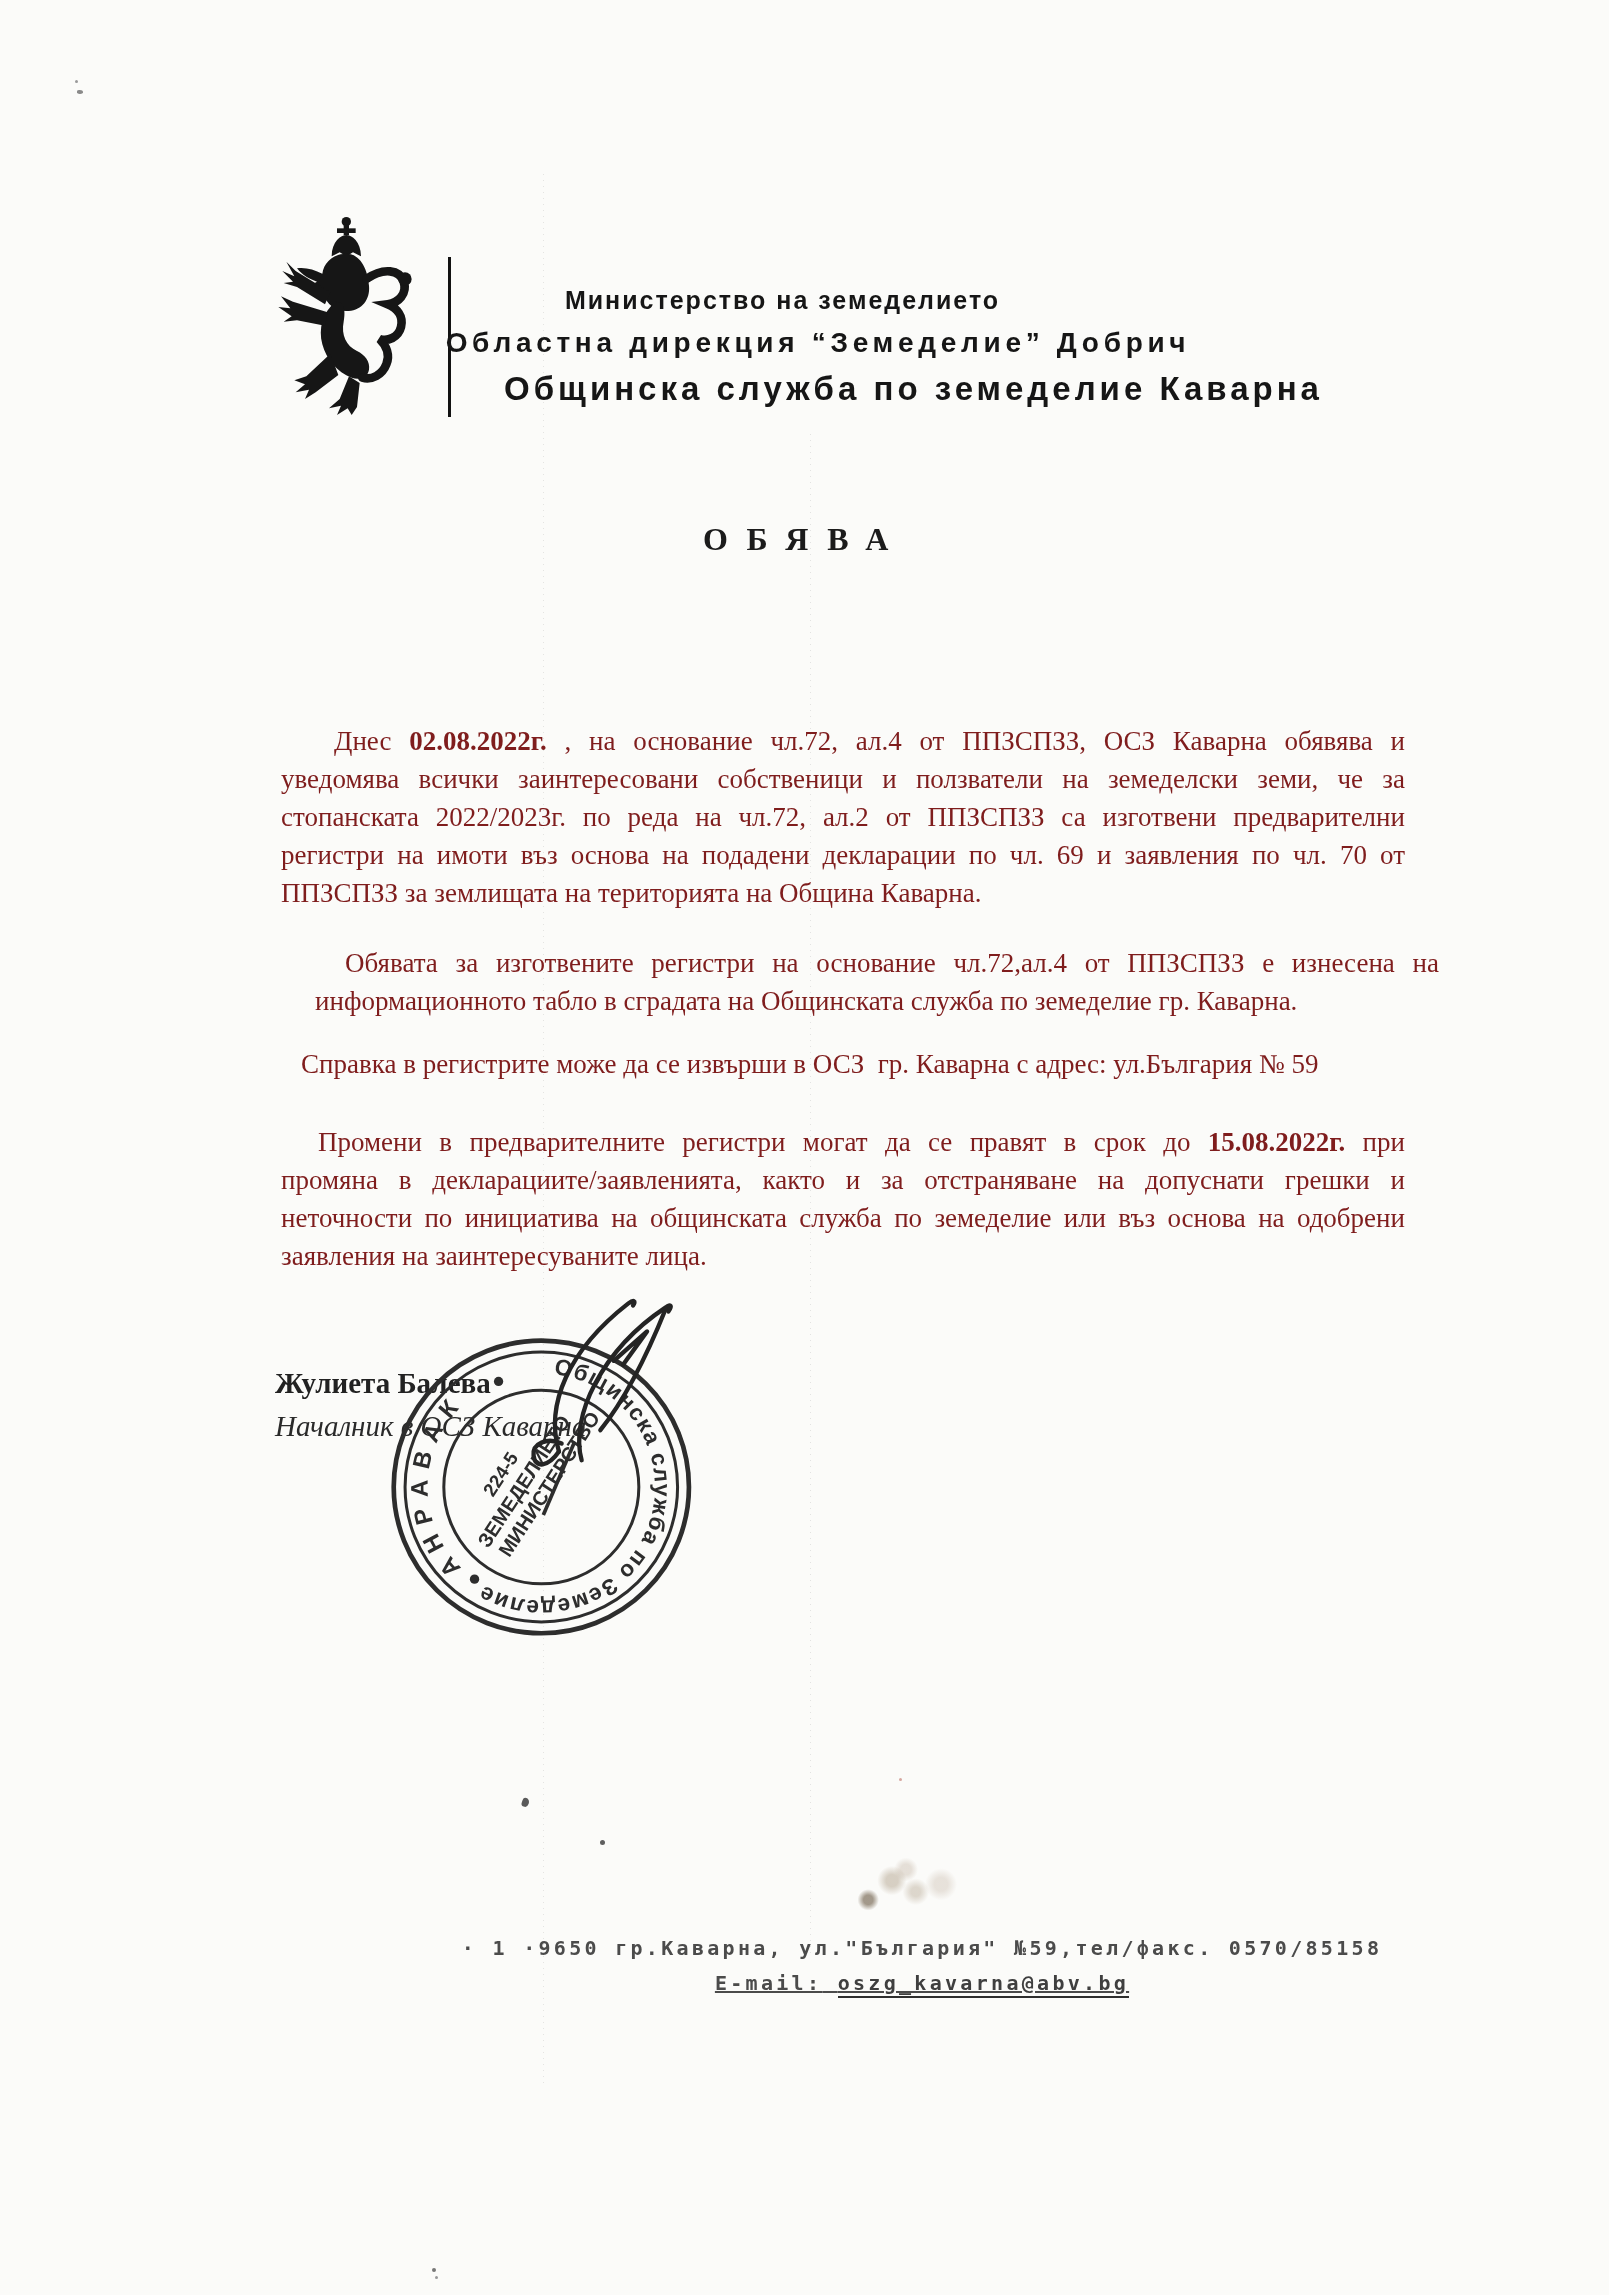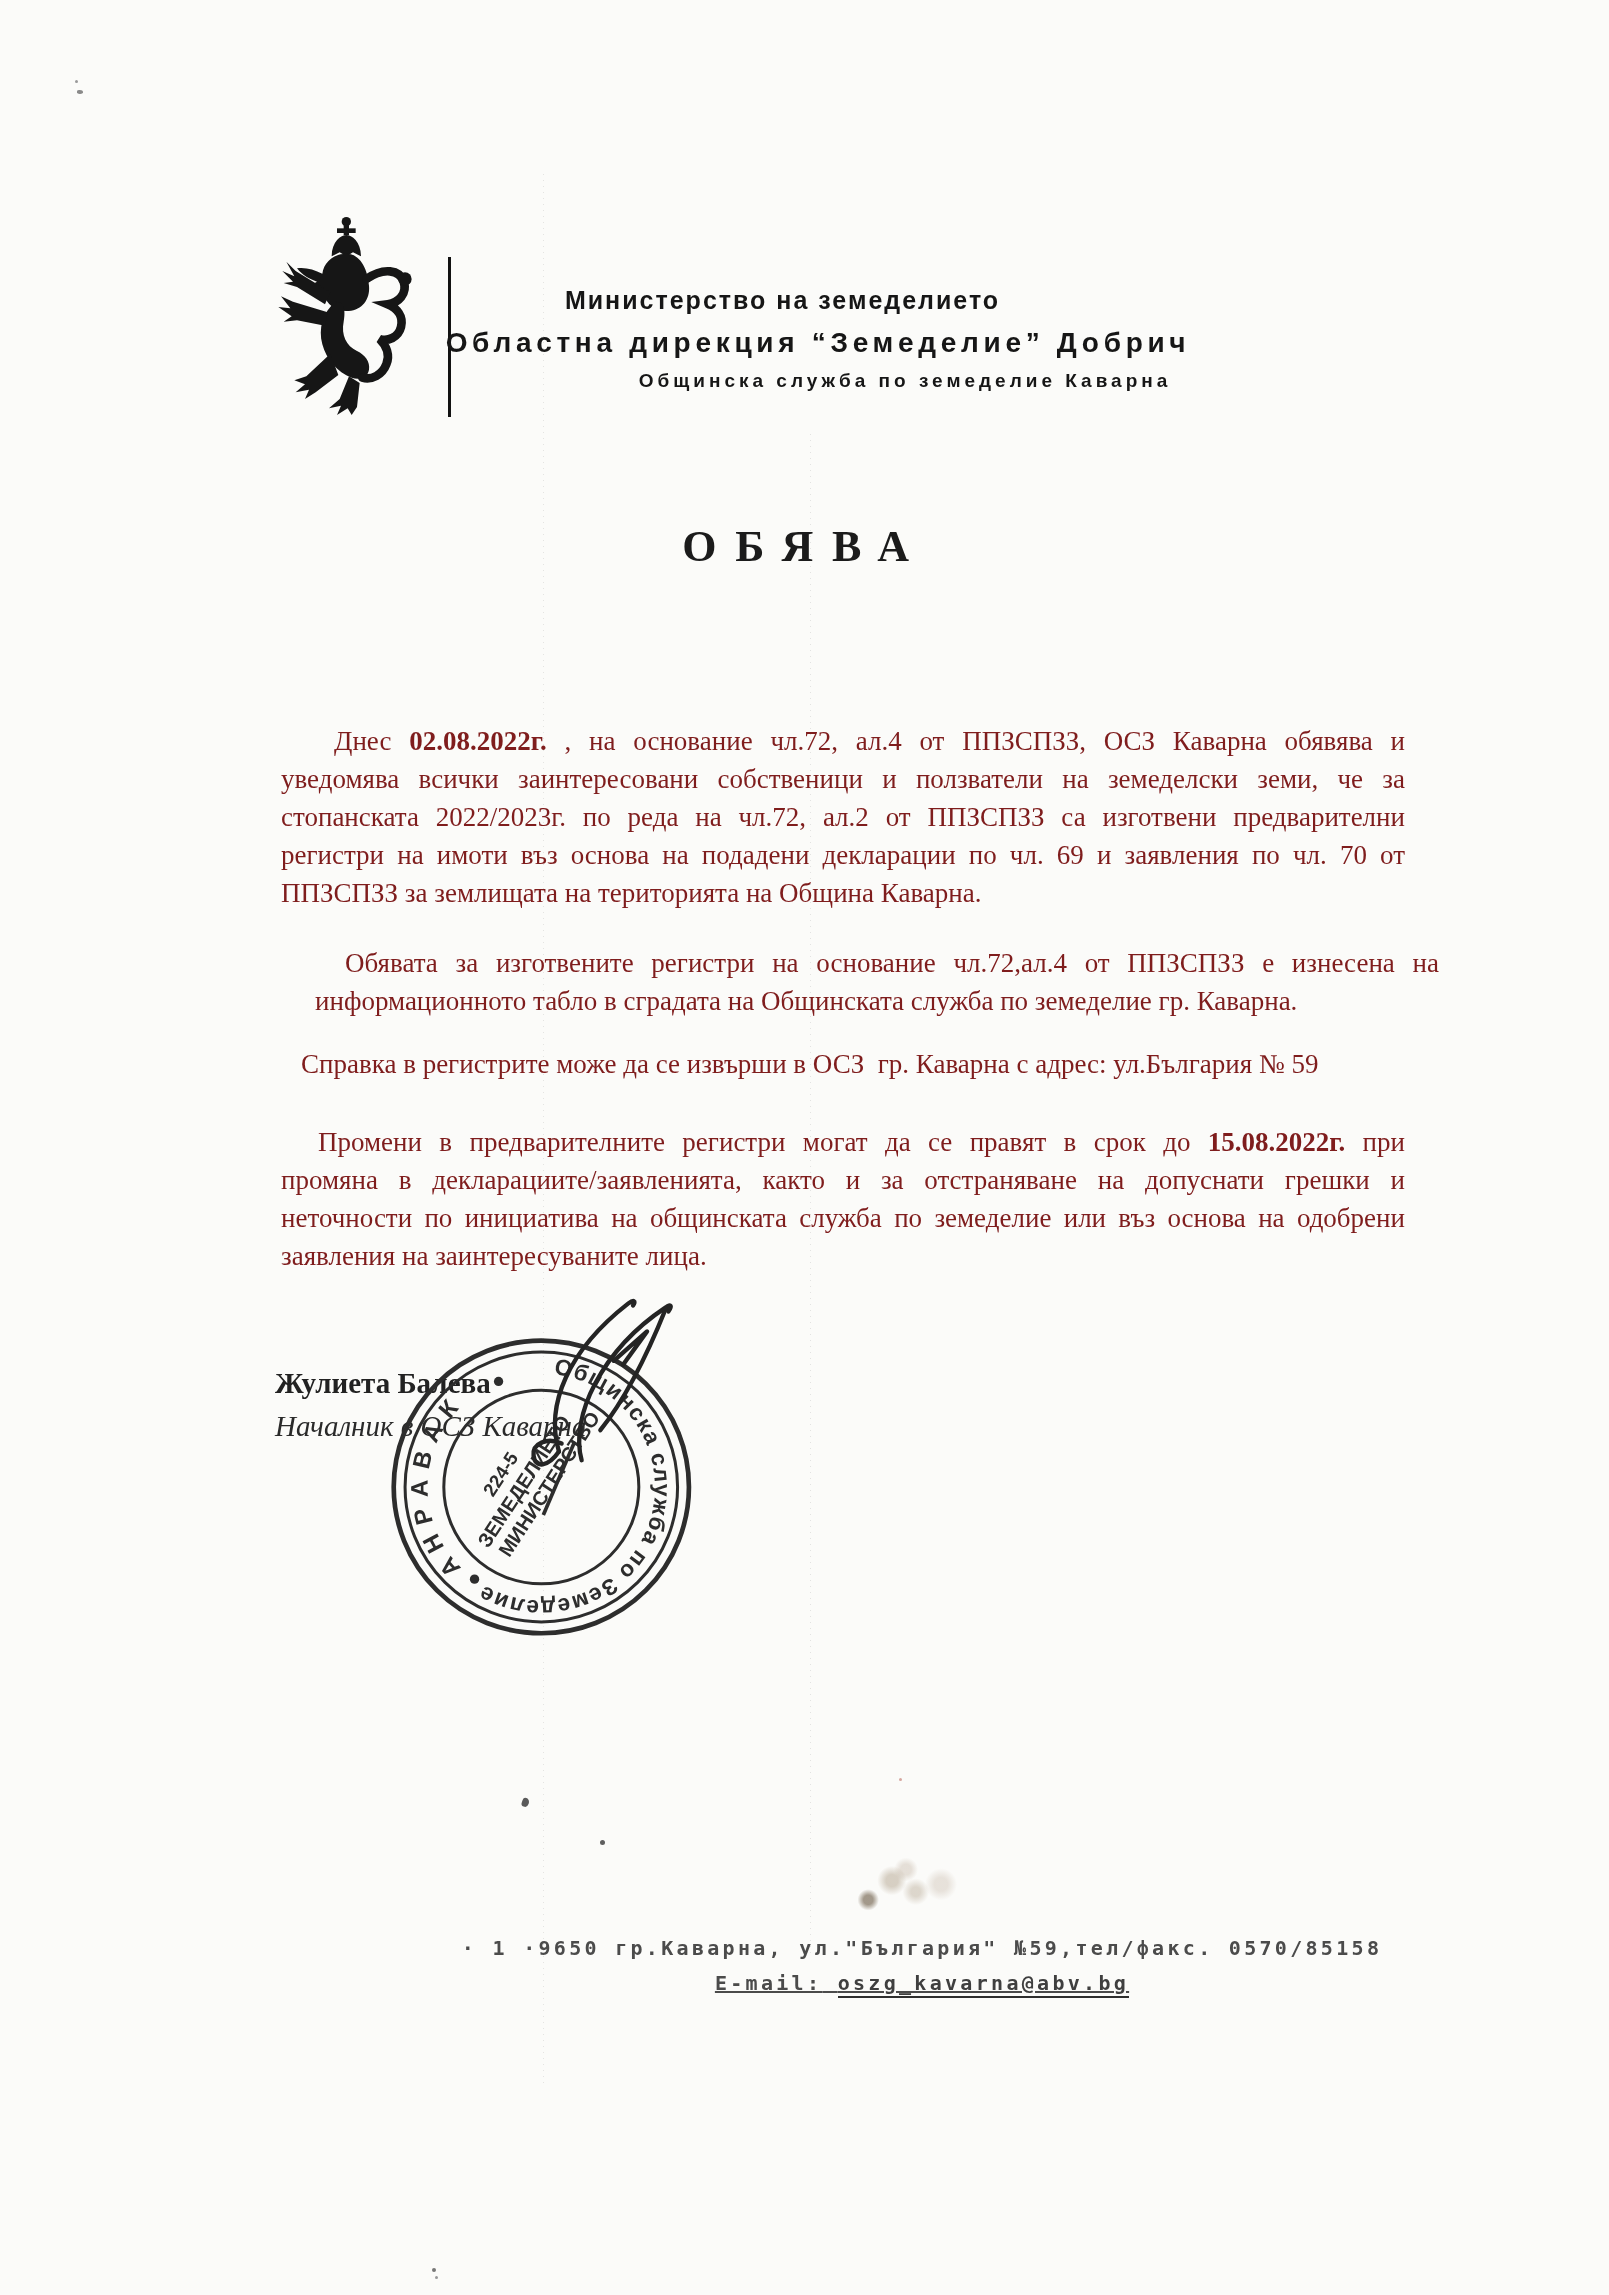--- a/index.html
+++ b/index.html
@@ -19,27 +19,27 @@
   }
   
   .hline{
     position:absolute;
     font-family:"Liberation Sans","DejaVu Sans",sans-serif;
     font-weight:700;color:#161616;text-align:center;white-space:nowrap;
   }
   .hl1{top:231px;left:557px;width:535px;font-size:31px;letter-spacing:3.3px;}
   .hl2{top:286px;left:515px;width:535px;font-size:25px;letter-spacing:2px;}
   .hl3{top:327px;left:417px;width:802px;font-size:28px;letter-spacing:4.7px;}
-  .hl4{top:370px;left:504px;width:802px;font-size:19px;letter-spacing:4px;}
+  .hl4{top:370px;left:504px;width:802px;font-size:33px;letter-spacing:4px;}
   .emblem{position:absolute;left:266px;top:215px;}
   .vrule{position:absolute;left:448px;top:257px;width:2.7px;height:160px;background:#121212;}
   
   .doc-title{
     position:absolute;top:521px;left:0;width:1610px;
-    text-align:center;font-size:44px;font-weight:700;letter-spacing:18.7px;color:#1b1b1b;
+    text-align:center;font-size:32px;font-weight:700;letter-spacing:18.7px;color:#1b1b1b;
   }
   
   .para{position:absolute;left:281px;width:1124px;font-size:27px;line-height:38px;color:#7f1d1d;}
   .jline{text-align:justify;text-align-last:justify;white-space:nowrap;overflow:visible;}
   .lline{text-align:left;white-space:nowrap;}
   .pre{white-space:pre;}
   .b{font-weight:700;}
   .p1{top:722px;} .p2{top:944px;margin-left:34px;} .p3{top:1045px;} .p4{top:1123px;}
   .ind80{padding-left:53px;} .ind45{padding-left:30px;} .ind30{padding-left:20px;} .ind55{padding-left:37px;}
   

